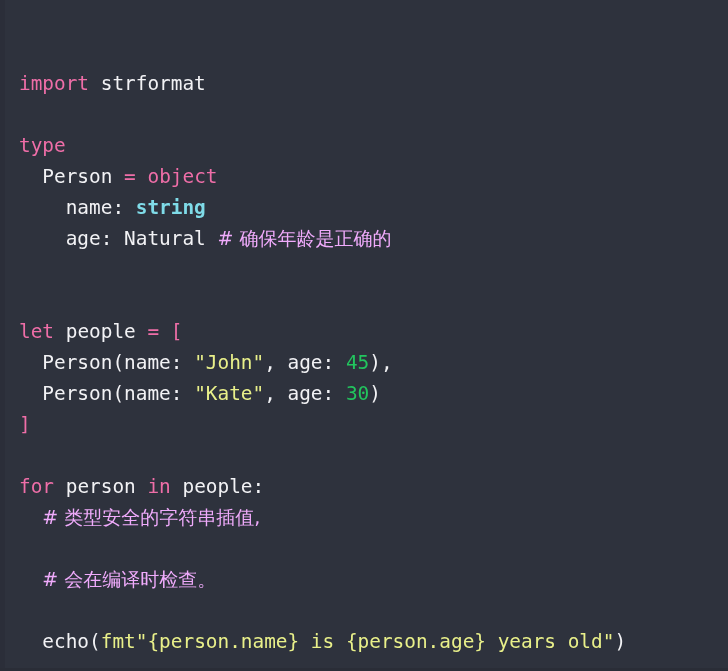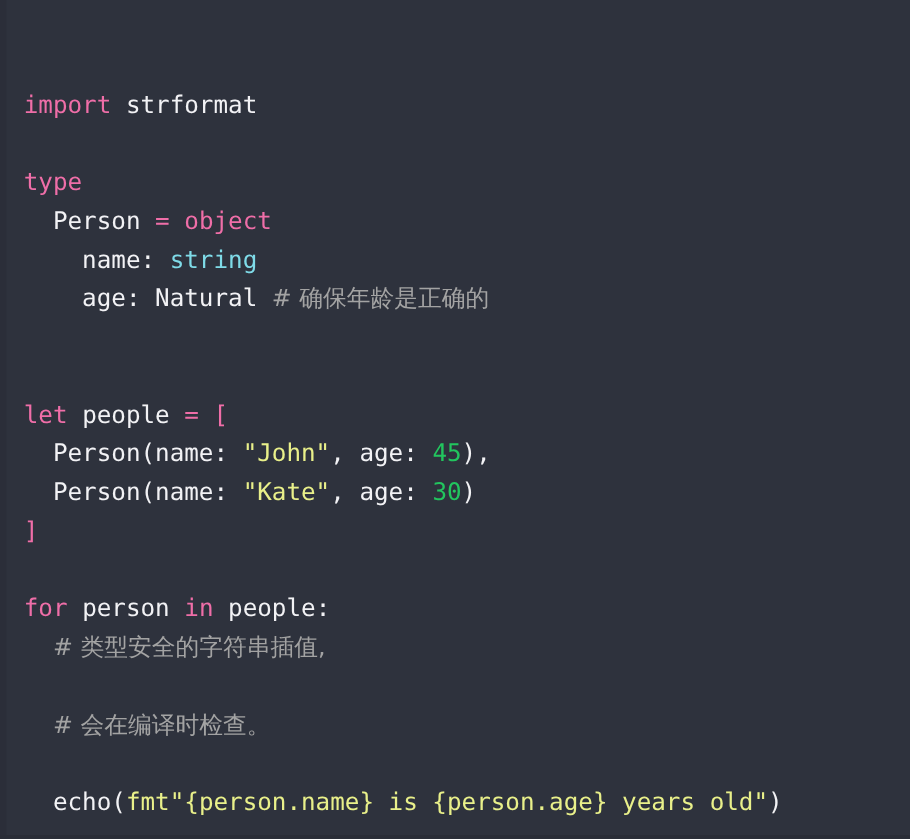--- a/index.html
+++ b/index.html
@@ -57,24 +57,24 @@
     white-space: pre;
   }
 
   .code-line.blank::after {
     content: "\00a0";
   }
 
   
   .tok-keyword  { color: #ef6ea8; }   
   .tok-plain    { color: #f2f2f5; }   
-  .tok-builtin  { color: #7fdbe8; }   
+  .tok-builtin  { color: #7fdbe8; font-weight: bold; }   
   .tok-string   { color: #e9f08a; }   
   .tok-number   { color: #22c55e; }   
-  .tok-comment  { color: #a3a3a3; }   
+  .tok-comment  { color: #f0abfc; }   
   .tok-bracket  { color: #ef6ea8; }   
 
   .tok-comment-cjk {
     font-family: "DejaVu Sans", "Liberation Sans", sans-serif;
     font-size: 19px;
   }
 </style>
 </head>
 <body>
 

